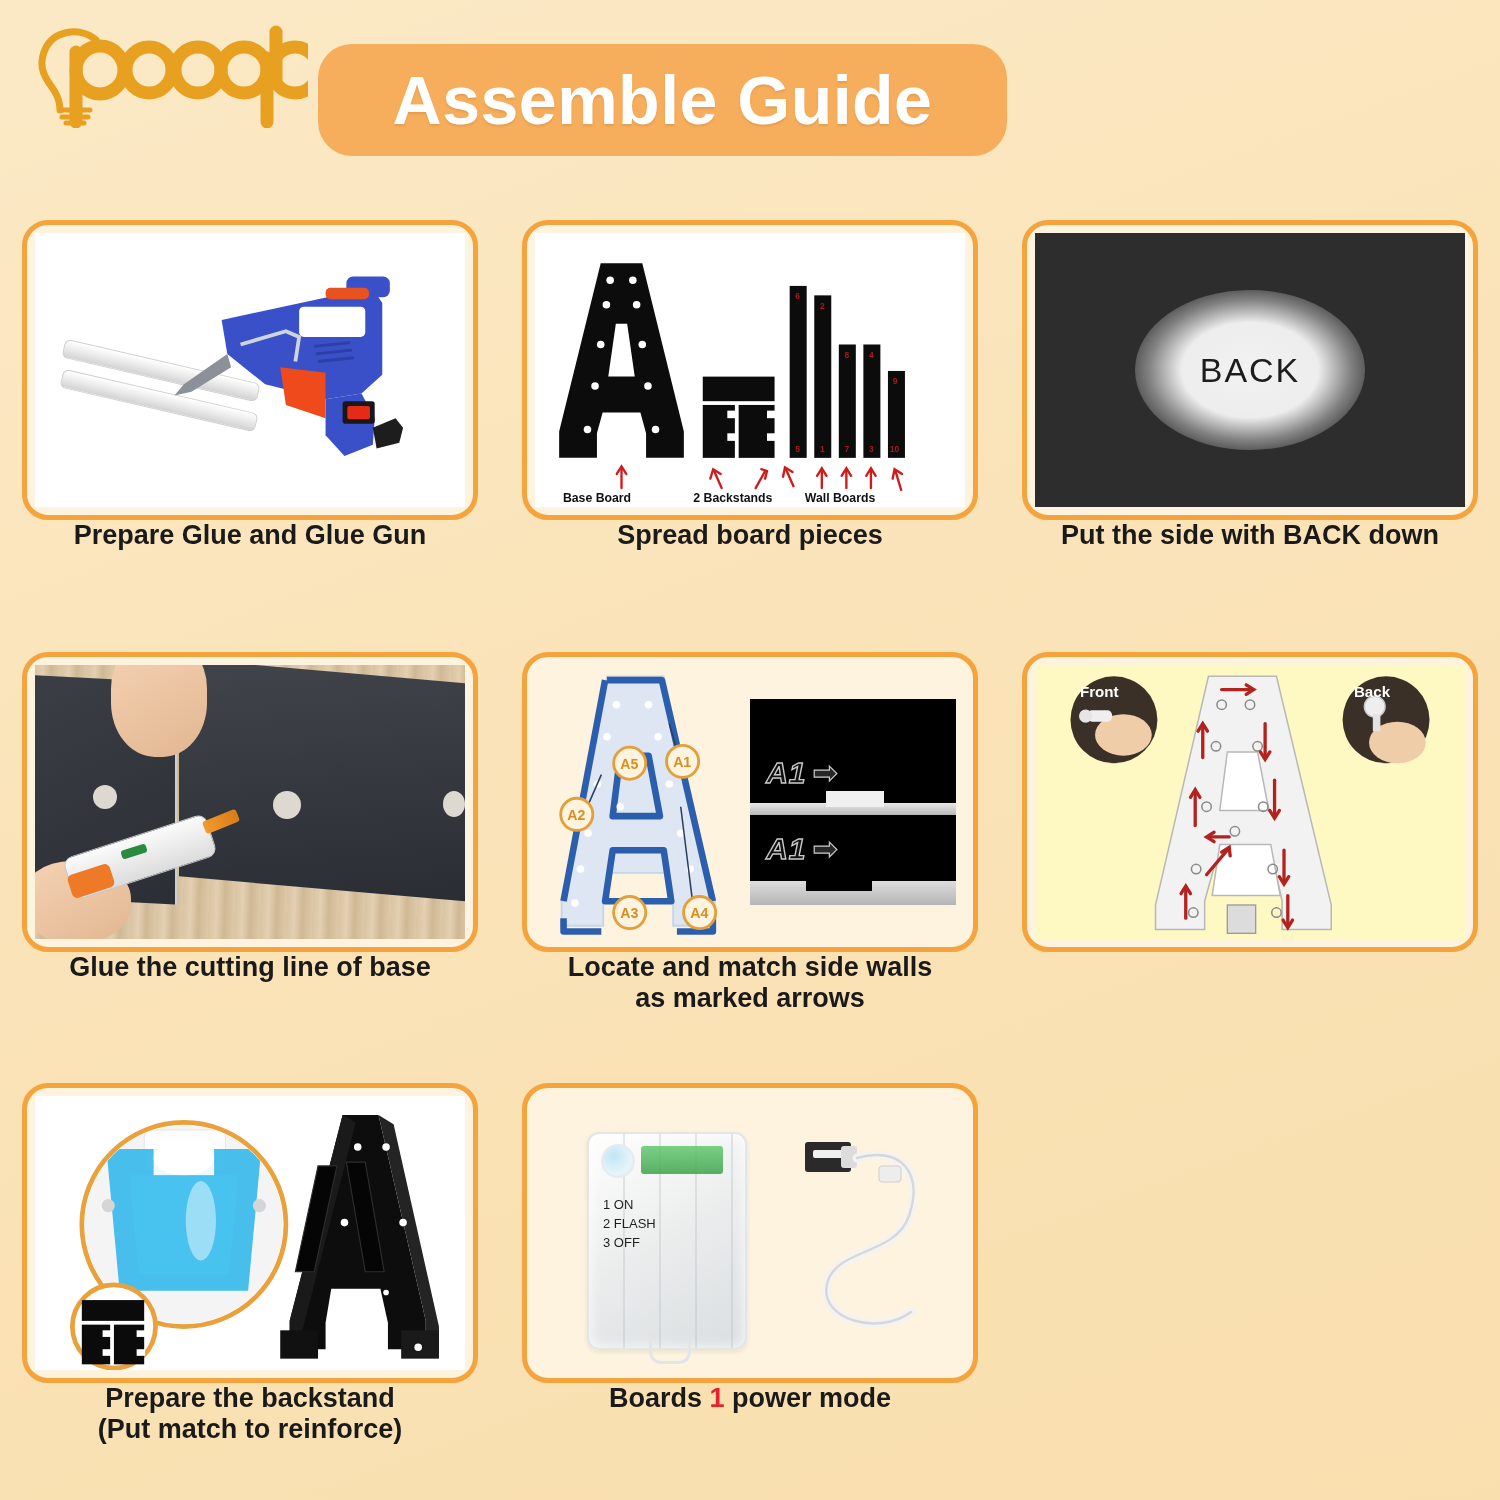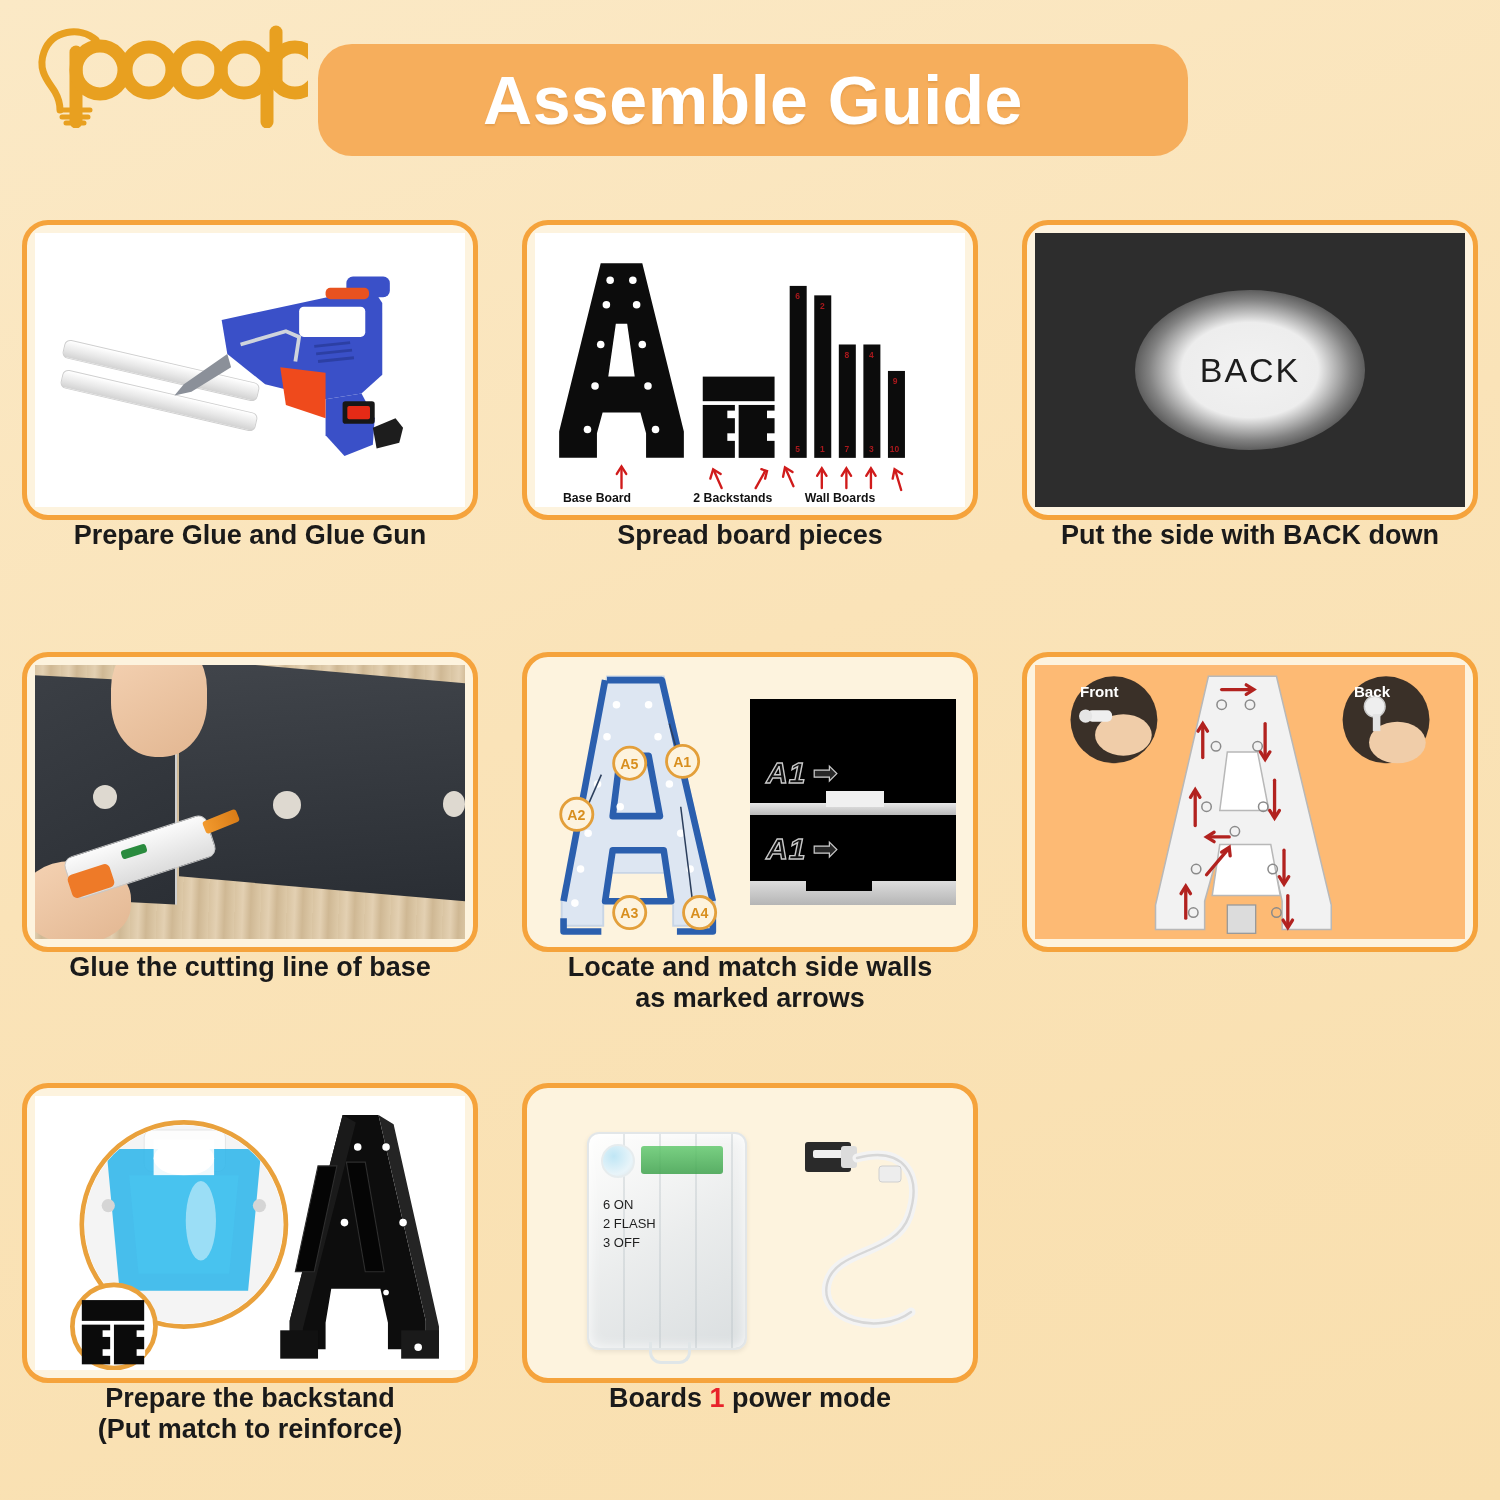--- a/index.html
+++ b/index.html
@@ -16,21 +16,21 @@
   
   .header { height: 200px; position: relative; }
   .logo {
     position: absolute; left: 18px; top: 18px;
     width: 290px; height: 110px;
   }
   .logo svg { width: 100%; height: 100%; display: block; }
 
   .title-pill {
     position: absolute; left: 318px; top: 44px;
-    width: 870px; height: 112px;
+    width: 689px; height: 112px;
     background: #f6ae5c;
     border-radius: 34px;
     display: flex; align-items: center; justify-content: center;
   }
   .title-pill .title-text {
     font-size: 68px; font-weight: bold; color: #ffffff;
     letter-spacing: 0.5px;
     text-shadow: 0 2px 2px rgba(150,90,20,0.18);
     font-family: "Liberation Sans", sans-serif;
   }
@@ -153,21 +153,21 @@
   .p6-orange{ position:absolute; left:222px; top:74px; width:70px; height:22px; background:#ef8b2c;
       border-radius:4px; transform:rotate(-14deg);}
   .p6-hand { position:absolute; right:-10px; top:66px; width:180px; height:170px;
       background:linear-gradient(160deg,#f7dcc0,#e7bd96); border-radius:44% 40% 46% 50%; }
   .p6-green{ position:absolute; left:214px; top:118px; width:30px; height:12px; background:#2d8b45; border-radius:3px;}
   .p6-coin { position:absolute; right:22px; bottom:52px; width:34px; height:30px;
       background:linear-gradient(180deg,#e6dcc0,#c9bd98); border-radius:50%;}
   .p6-small{ position:absolute; left:200px; top:146px; width:34px; height:10px; background:#f2f2f2; border-radius:3px;}
 
   
-  .p7 { width:100%; height:100%; background:#fdba74; position:relative; }
+  .p7 { width:100%; height:100%; background:#fef9c3; position:relative; }
   .p7 svg { width:100%; height:100%; }
   .bubble-label { font-size:16px; font-weight:bold; fill:#ffffff; font-family:"Liberation Sans", sans-serif;}
 
   
   .p8 { width:100%; height:100%; background:#fff; position:relative; }
   .p8 svg { width:100%; height:100%; }
 
   
   .p9 { width:100%; height:100%; background:#fdf3de; position:relative; display:flex; align-items:center; }
   .batt {
@@ -608,21 +608,21 @@
 
   <div class="cell">
     <div class="panel">
       <div class="panel-inner">
         <div class="p9">
           <div class="batt">
             <div class="batt-ribs"></div>
             <div class="batt-green"></div>
             <div class="batt-led"></div>
             <div class="batt-text">
-              <div class="batt-line">6 ON</div>
+              <div class="batt-line">1 ON</div>
               <div class="batt-line">2 FLASH</div>
               <div class="batt-line">3 OFF</div>
             </div>
             <div class="batt-lug"></div>
           </div>
           <div class="usb-wrap">
             <svg viewBox="0 0 180 222">
               <rect x="22" y="12" width="46" height="30" rx="3" fill="#2a2a2a"></rect>
               <rect x="30" y="20" width="30" height="8" rx="2" fill="#f0f0f0"></rect>
               <rect x="58" y="16" width="16" height="22" rx="3" fill="#dcdcdc"></rect>

